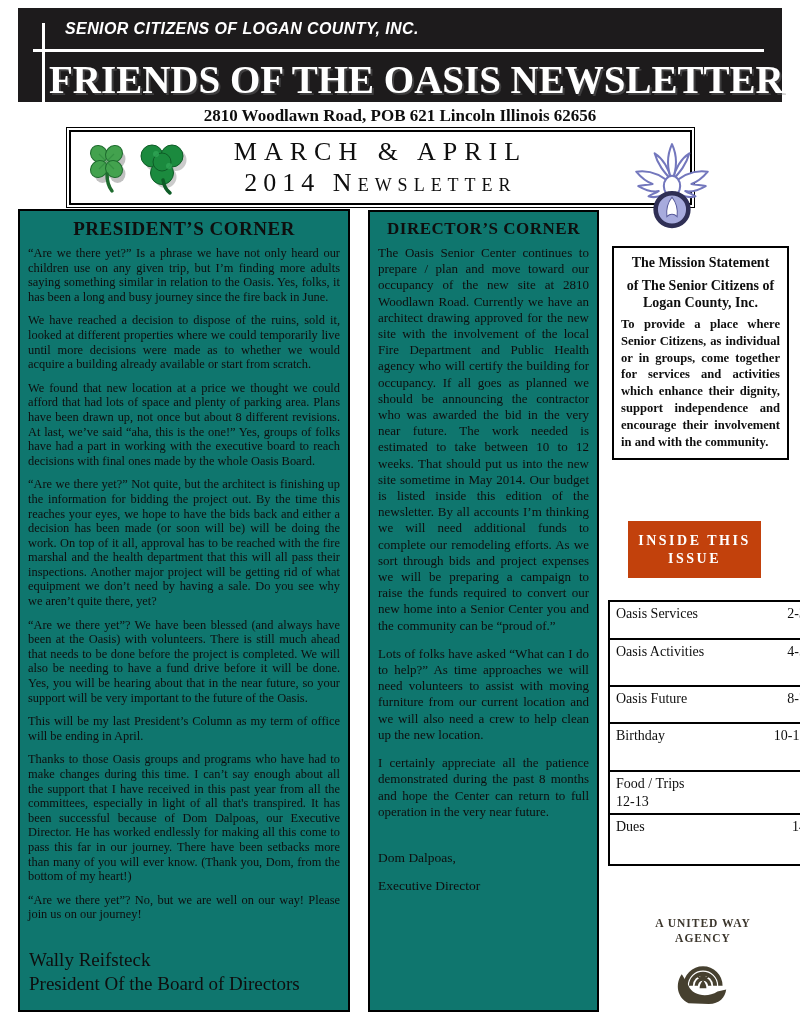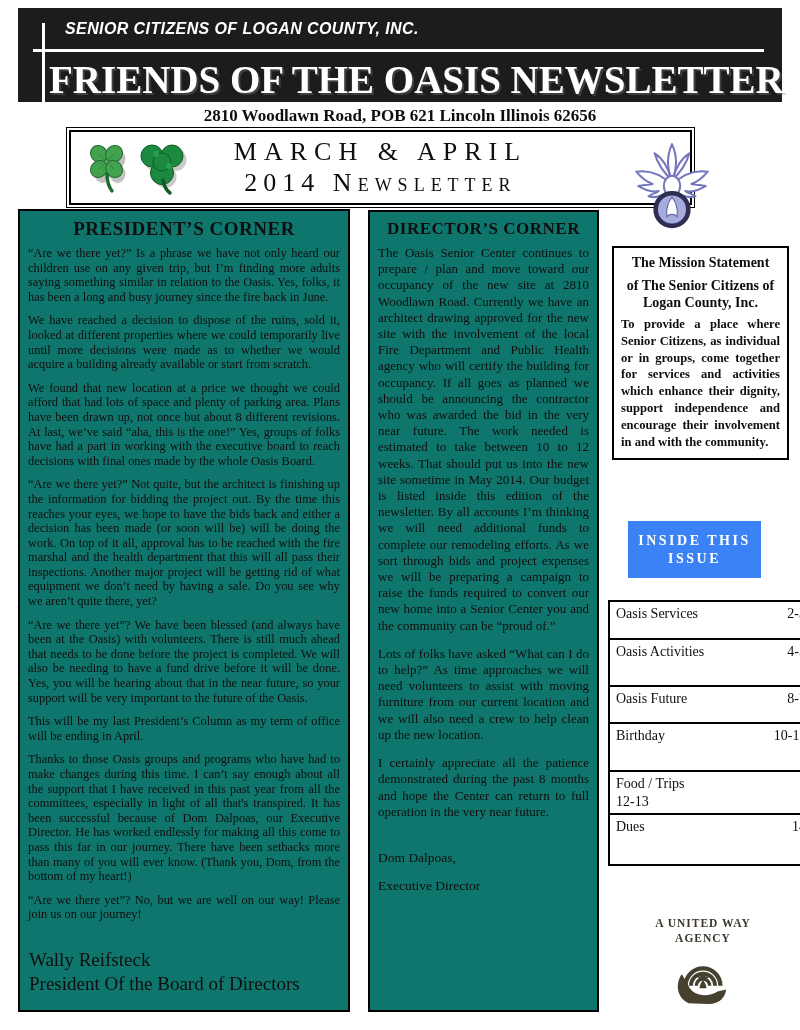--- a/index.html
+++ b/index.html
@@ -46,21 +46,21 @@
   .director .sig{font-size:13.5px;margin-top:12px;}
 
   
   .mission{position:absolute;left:612px;top:246px;width:177px;box-sizing:border-box;
            border:2.5px solid #000;padding:6px 7px 8px;background:#fff;}
   .mission p{margin:0;}
   .mt{font-weight:bold;font-size:14px;line-height:17px;text-align:center;}
   .mt-first{margin-bottom:6px !important;}
   .mbody{font-weight:bold;font-size:12.6px;line-height:16.8px;text-align:justify;margin-top:5px !important;}
 
-  .inside-box{position:absolute;left:628px;top:521px;width:133px;height:57px;background:#3b82f6;
+  .inside-box{position:absolute;left:628px;top:521px;width:133px;height:57px;background:#c2410c;
               color:#fff;text-align:center;font-weight:bold;font-size:14px;letter-spacing:2.5px;
               line-height:18px;box-sizing:border-box;padding-top:11px;}
 
   .toc{position:absolute;left:608px;top:600px;width:206px;border:2px solid #000;
        box-sizing:border-box;background:#fff;}
   .toc-row{display:flex;justify-content:space-between;align-items:flex-start;
            padding:3px 6px;box-sizing:border-box;border-bottom:2px solid #000;
            font-size:14px;line-height:17px;}
   .toc-row:last-child{border-bottom:none;}
   .toc-label{max-width:118px;}

